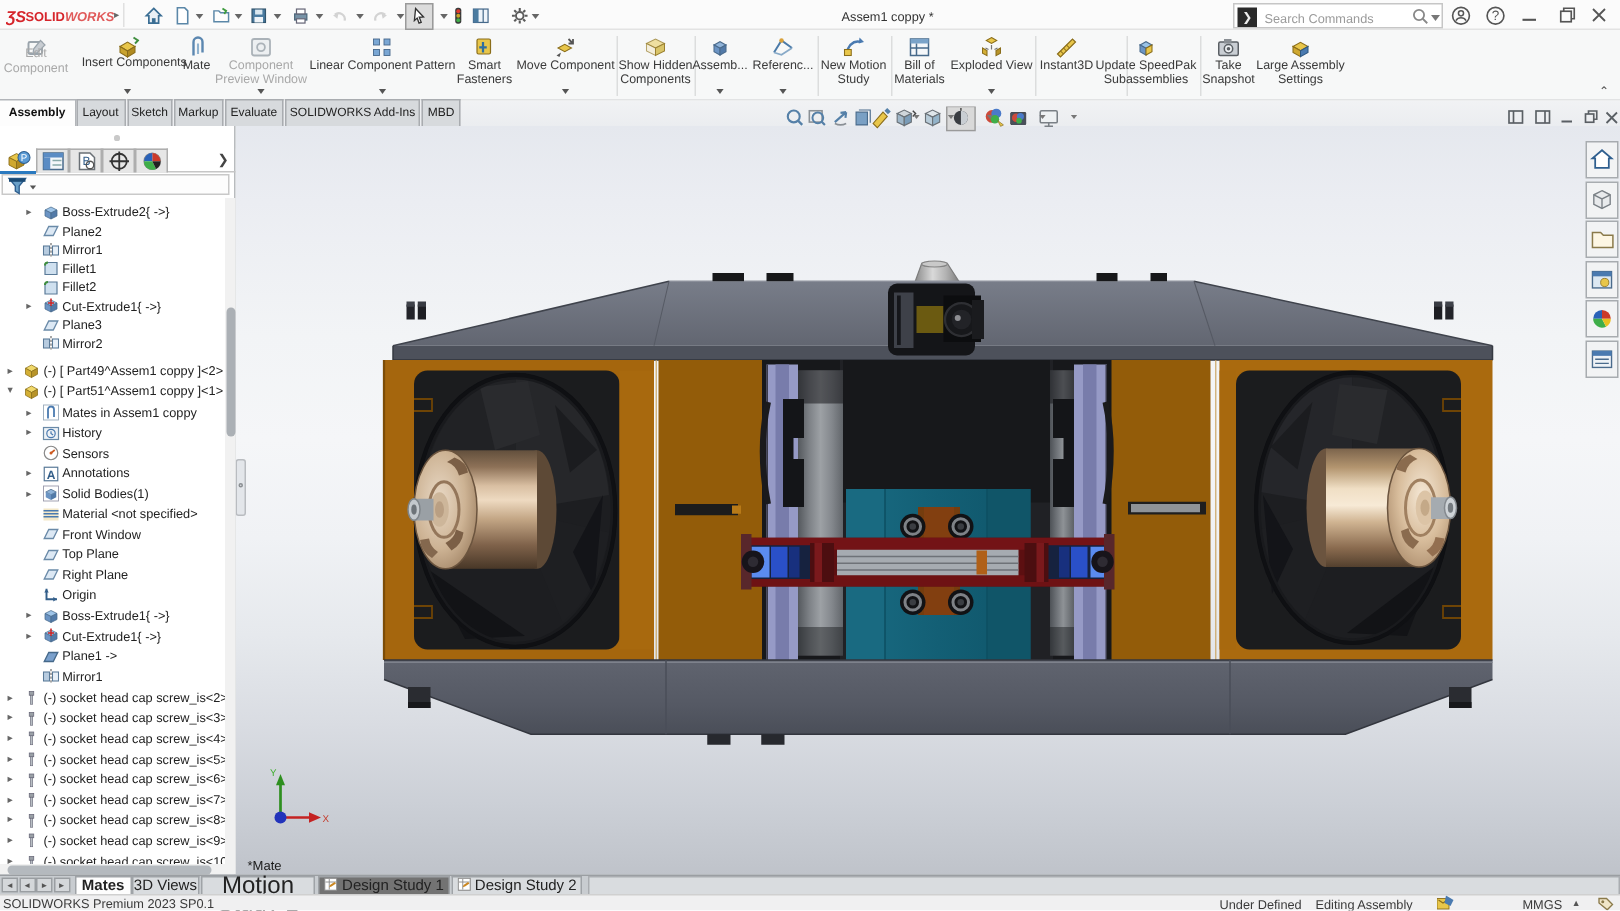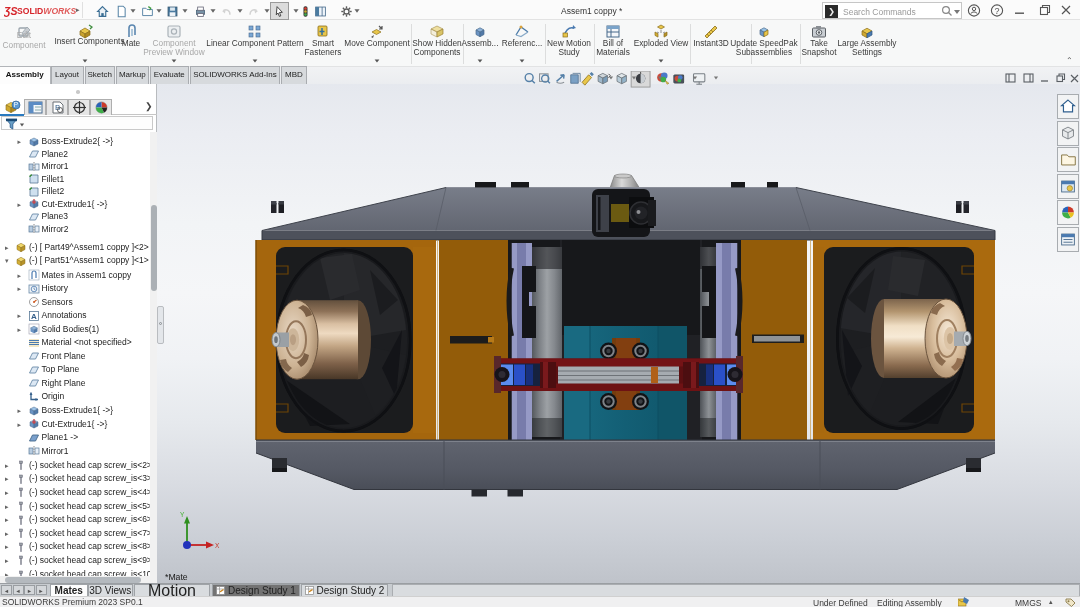--- a/index.html
+++ b/index.html
@@ -772,21 +772,21 @@
       <span style="position:absolute;left:27.5px;top:0.5px;width:12px;height:12px;"><svg width="12" height="12" viewBox="0 0 12 12">
           <rect x="1" y="2" width="10" height="8" fill="#f4e8c8"></rect>
           <path d="M1 3.5 h10 M1 5.5 h10 M1 7.5 h10" stroke="#4a7ab0" stroke-width="1"></path>
         </svg></span>
       <span style="position:absolute;left:41.5px;top:0;">Material &lt;not specified&gt;</span>
     </div>
     <div class="trow" style="left:0;top:349.8px;width:150px;overflow:hidden;">
       <span style="position:absolute;left:27.5px;top:0.5px;width:12px;height:12px;"><svg width="12" height="12" viewBox="0 0 12 12">
           <path d="M1.5 9 L4.5 3 L10.5 3 L7.5 9 Z" fill="#dce8f4" stroke="#6a8aa8" stroke-width=".9"></path>
         </svg></span>
-      <span style="position:absolute;left:41.5px;top:0;">Front Plane</span>
+      <span style="position:absolute;left:41.5px;top:0;">Front Window</span>
     </div>
     <div class="trow" style="left:0;top:363.3px;width:150px;overflow:hidden;">
       <span style="position:absolute;left:27.5px;top:0.5px;width:12px;height:12px;"><svg width="12" height="12" viewBox="0 0 12 12">
           <path d="M1.5 9 L4.5 3 L10.5 3 L7.5 9 Z" fill="#dce8f4" stroke="#6a8aa8" stroke-width=".9"></path>
         </svg></span>
       <span style="position:absolute;left:41.5px;top:0;">Top Plane</span>
     </div>
     <div class="trow" style="left:0;top:376.9px;width:150px;overflow:hidden;">
       <span style="position:absolute;left:27.5px;top:0.5px;width:12px;height:12px;"><svg width="12" height="12" viewBox="0 0 12 12">
           <path d="M1.5 9 L4.5 3 L10.5 3 L7.5 9 Z" fill="#dce8f4" stroke="#6a8aa8" stroke-width=".9"></path>

